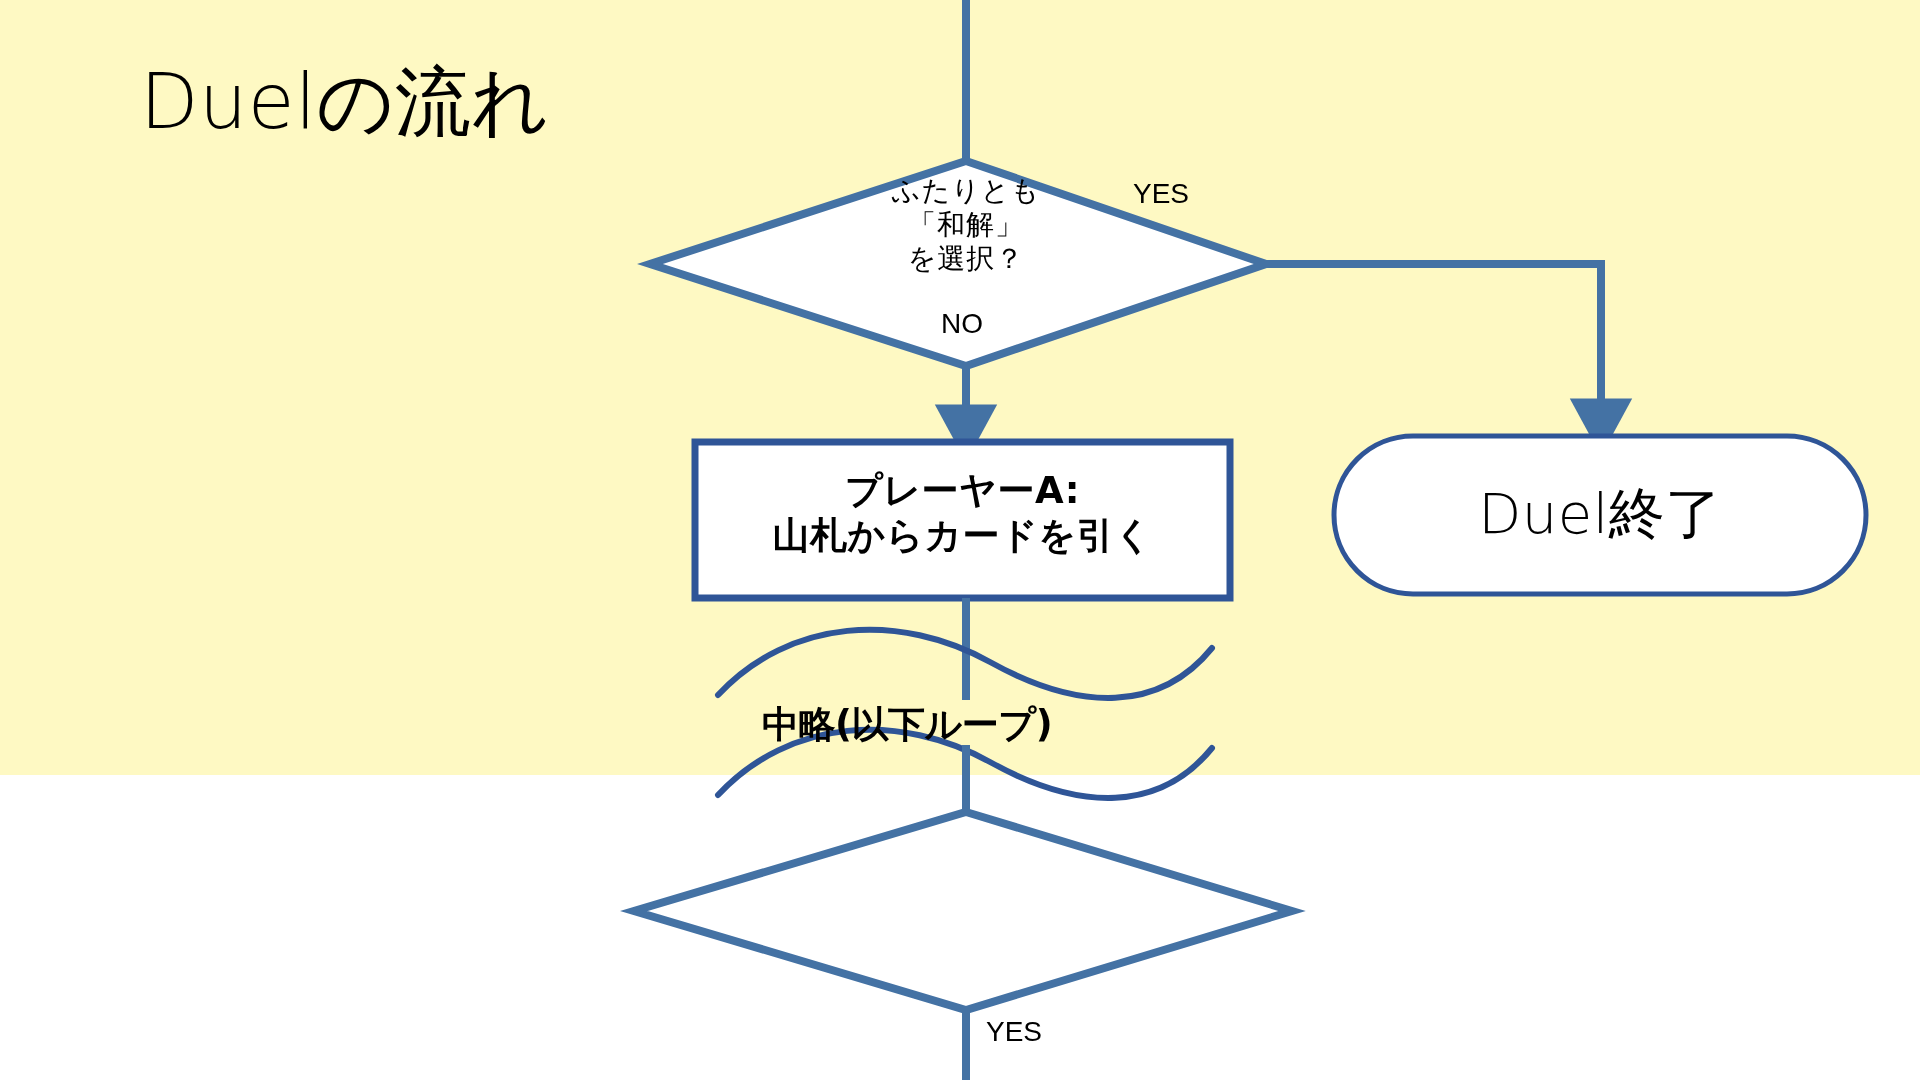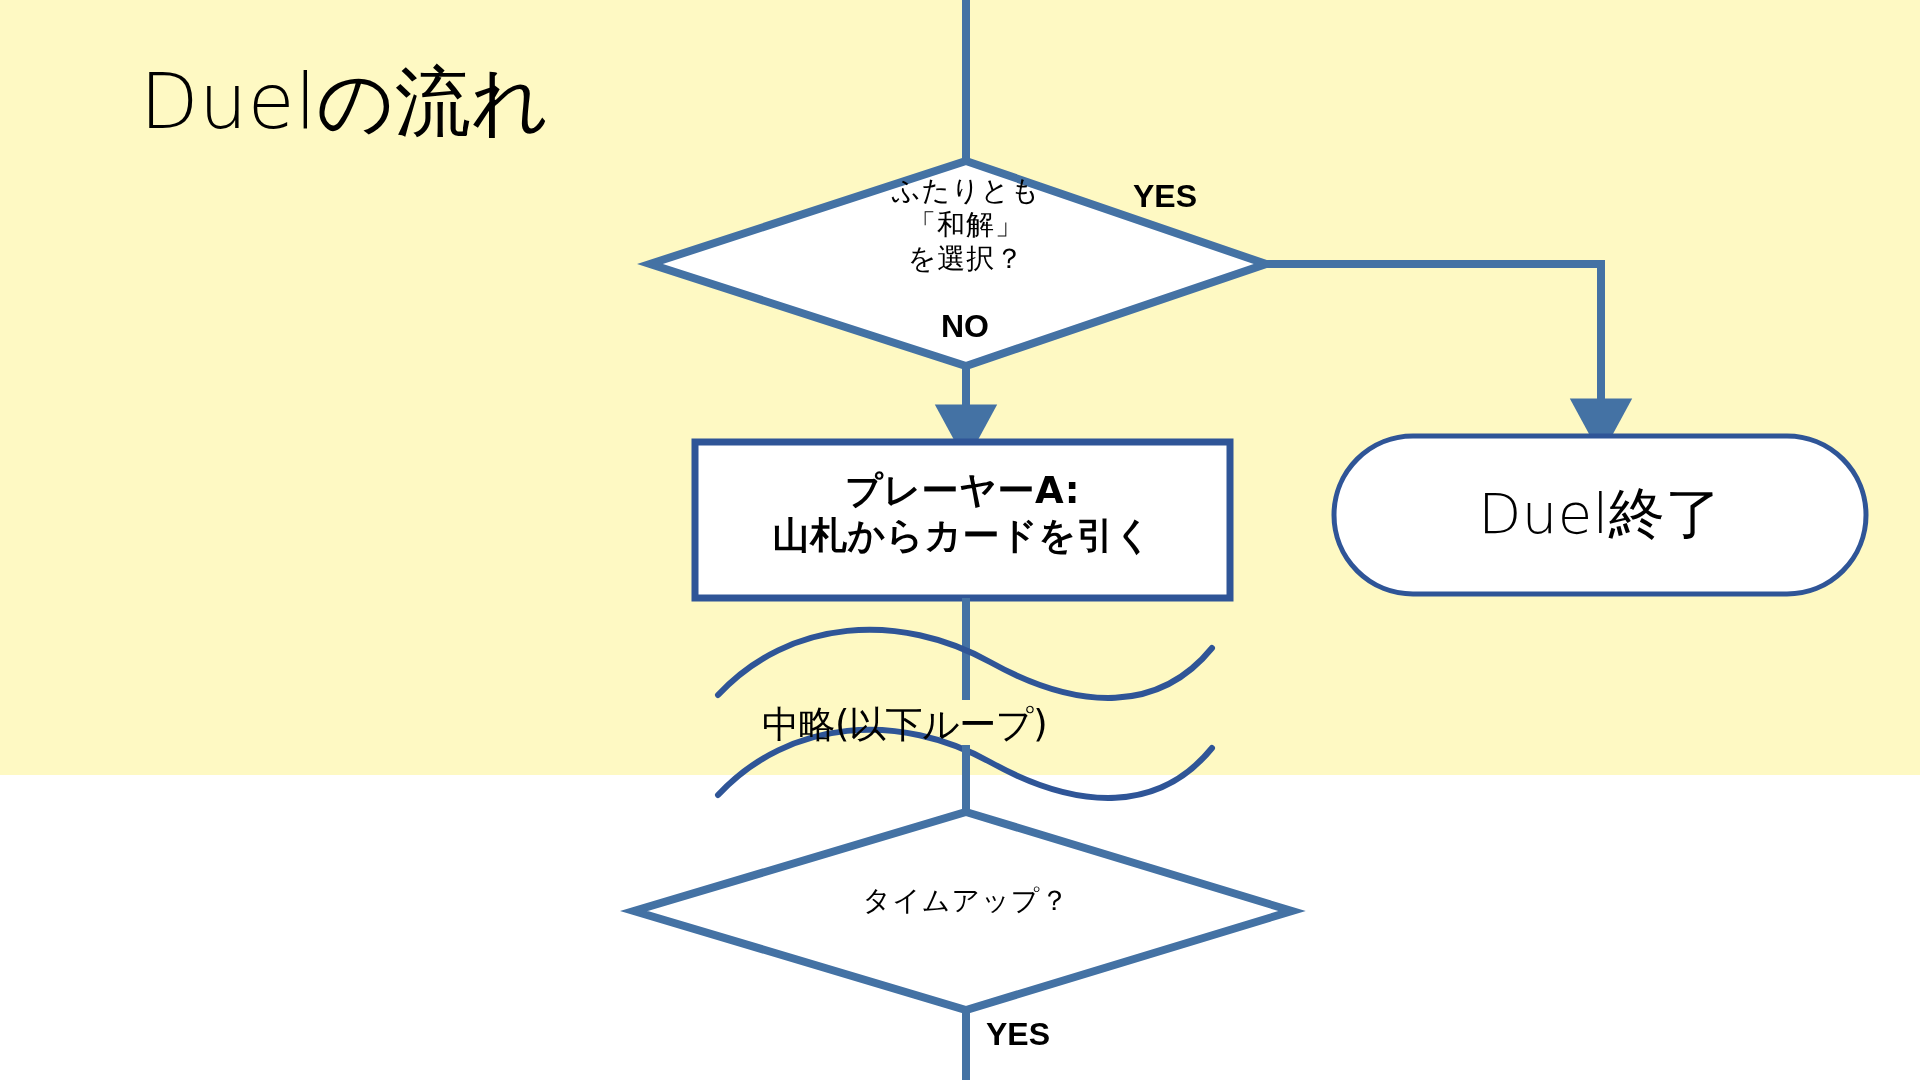--- a/index.html
+++ b/index.html
@@ -55,29 +55,29 @@
     font-size: 37px;
     letter-spacing: 0.5px;
   }
   .terminator-text {
     font-size: 56px;
     letter-spacing: 0.5px;
   }
   .edge-label {
     position: absolute;
     font-family: "Liberation Sans", sans-serif;
-    font-weight: bold;
-    font-size: 32px;
+    font-weight: normal;
+    font-size: 28px;
     color: #000000;
     white-space: nowrap;
   }
   .break-label {
     position: absolute;
     font-family: "DejaVu Sans", "Liberation Sans", sans-serif;
-    font-weight: normal;
+    font-weight: bold;
     font-size: 37px;
     color: #000000;
     white-space: nowrap;
     letter-spacing: -0.5px;
   }
 </style>
 </head>
 <body>
 
 <div id="slide">
@@ -120,21 +120,20 @@
 
   <div class="node-text decision-text" style="left:816px; top:174px; width:300px;">ふたりとも
 「和解」
 を選択？</div>
 
   <div class="node-text process-text" style="left:695px; top:468px; width:535px;font-weight:bold;">プレーヤーA:
 山札からカードを引く</div>
 
   <div class="break-label" style="left:762px; top:700px;">中略(以下ループ)</div>
 
-  <div class="node-text decision-text" style="left:816px; top:884px; width:300px;">タイムアップ？</div>
 
   <div class="edge-label" style="left:1133px; top:178px;">YES</div>
 
   <div class="edge-label" style="left:941px; top:308px;">NO</div>
 
   <div class="edge-label" style="left:986px; top:1016px;">YES</div>
 
 </div>
 
 </body></html>

